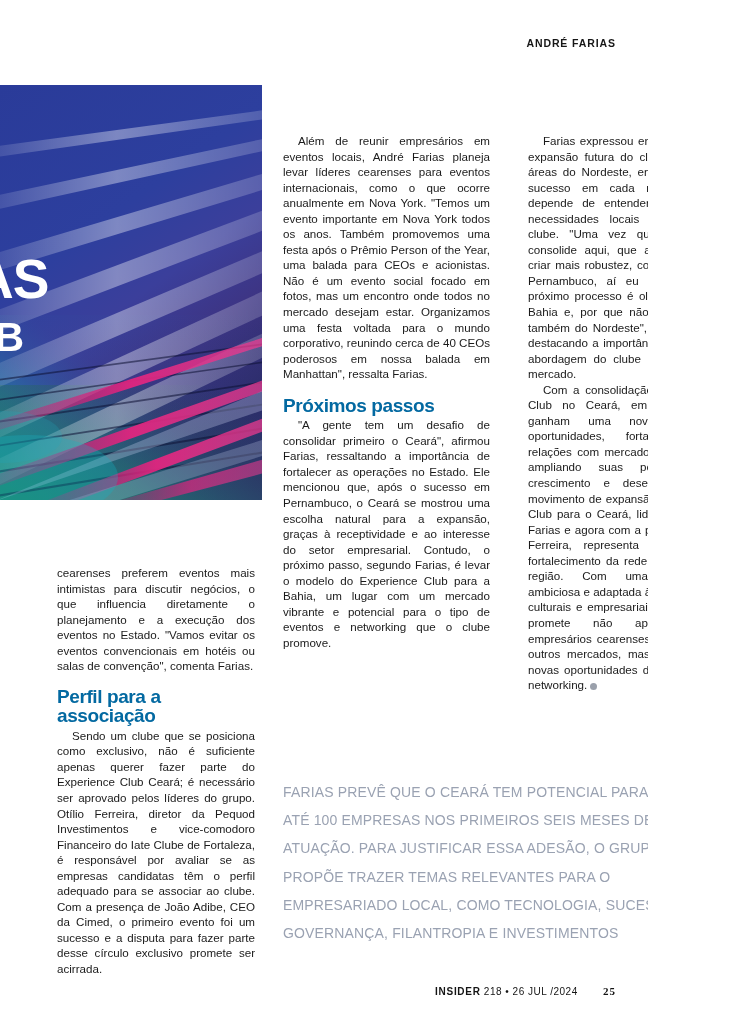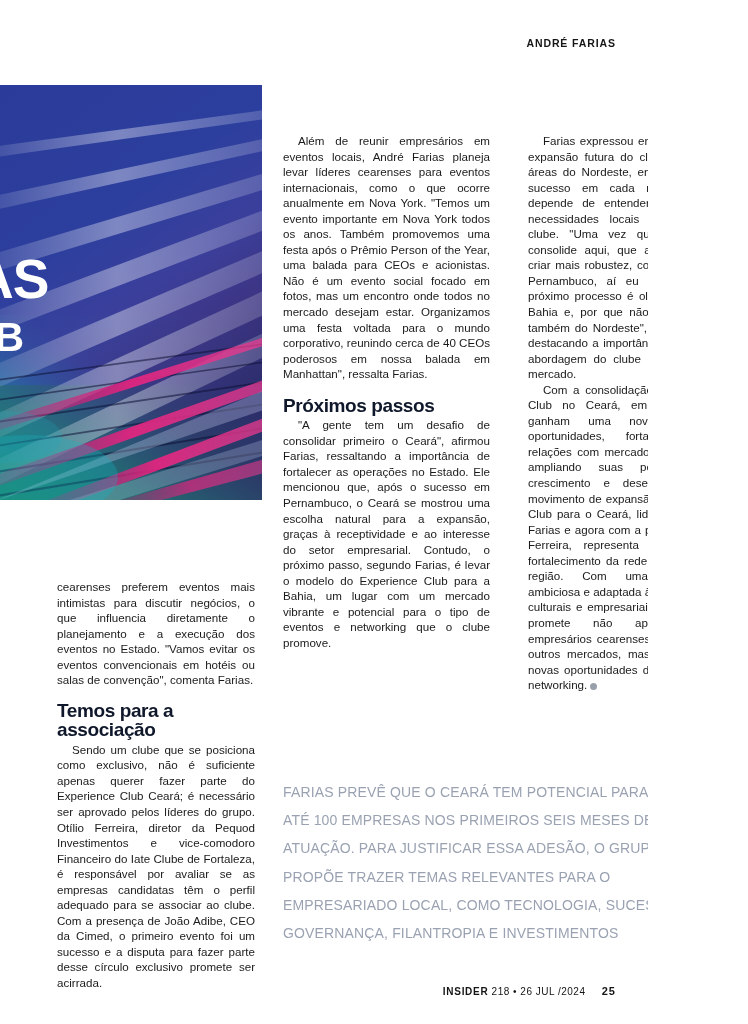--- a/index.html
+++ b/index.html
@@ -81,30 +81,30 @@
     font-family: "Liberation Sans", sans-serif;
     margin-top: 48px;
   }
   .col p {
     margin: 0;
     text-indent: 15px;
     hyphens: manual;
   }
   .col p.noindent { text-indent: 0; }
 
-  .col-1 { left: 57px;  top: 531px; width: 198px; }
+  .col-1 { left: 57px;  top: 517px; width: 198px; }
   .col-2 { left: 283px; top: 85px;  width: 207px; }
   .col-3 { left: 528px; top: 85px;  width: 207px; }
 
   h2.sec-head {
     margin: 13px 0 2px 0;
     font-size: 19px;
     line-height: 19.5px;
     font-weight: bold;
-    color: #0f172a;
+    color: #0369a1;
     letter-spacing: -0.4px;
     text-indent: 0;
     text-align: left;
     font-family: "Liberation Sans", sans-serif;
   }
   h2.sec-head.tight { margin-top: 14px; }
 
   .endmark {
     display: inline-block;
     width: 7px;
@@ -138,23 +138,24 @@
     text-align: right;
     font-size: 10px;
     color: #141414;
     letter-spacing: 0.5px;
     font-family: "Liberation Sans", sans-serif;
   }
   .footer .mag { font-weight: bold; letter-spacing: 0.7px; }
   .footer .issue { font-weight: normal; }
   .footer .pagenum {
     font-weight: bold;
-    margin-left: 13px;
+    margin-left: 22px;
     letter-spacing: 1px;
     font-size: 11px;
+    font-family: Liberation Serif, serif;
   }
 </style>
 </head>
 <body>
 
 <div class="page">
 
   <div class="running-head">ANDRÉ FARIAS</div>
 
   <div class="hero">
@@ -235,21 +236,21 @@
     </svg>
 
     <div class="hero-wordmark">
       <span>AS</span>
       <span class="line2">UB</span>
     </div>
   </div>
 
   <div class="col col-1">
     <p class="noindent">cearenses preferem eventos mais intimistas para discutir negócios, o que influencia diretamente o planejamento e a execução dos eventos no Estado. "Vamos evitar os eventos convencionais em hotéis ou salas de convenção", comenta Farias.</p>
-    <h2 class="sec-head">Temos para a associação</h2>
+    <h2 class="sec-head">Perfil para a associação</h2>
     <p>Sendo um clube que se posiciona como exclusivo, não é suficiente apenas querer fazer parte do Experience Club Ceará; é necessário ser aprovado pelos líderes do grupo. Otílio Ferreira, diretor da Pequod Investimentos e vice-comodoro Financeiro do Iate Clube de Fortaleza, é responsável por avaliar se as empresas candidatas têm o perfil adequado para se associar ao clube. Com a presença de João Adibe, CEO da Cimed, o primeiro evento foi um sucesso e a disputa para fazer parte desse círculo exclusivo promete ser acirrada.</p>
   </div>
 
   <div class="col col-2">
     <p>Além de reunir empresários em eventos locais, André Farias planeja levar líderes cearenses para eventos internacionais, como o que ocorre anualmente em Nova York. "Temos um evento importante em Nova York todos os anos. Também promovemos uma festa após o Prêmio Person of the Year, uma balada para CEOs e acionistas. Não é um evento social focado em fotos, mas um encontro onde todos no mercado desejam estar. Organizamos uma festa voltada para o mundo corporativo, reunindo cerca de 40 CEOs poderosos em nossa balada em Manhattan", ressalta Farias.</p>
     <h2 class="sec-head tight">Próximos passos</h2>
     <p>"A gente tem um desafio de consolidar primeiro o Ceará", afirmou Farias, ressaltando a importância de fortalecer as operações no Estado. Ele mencionou que, após o sucesso em Pernambuco, o Ceará se mostrou uma escolha natural para a expansão, graças à receptividade e ao interesse do setor empresarial. Contudo, o próximo passo, segundo Farias, é levar o modelo do Experience Club para a Bahia, um lugar com um mercado vibrante e potencial para o tipo de eventos e networking que o clube promove.</p>
   </div>
 
   <div class="col col-3">

